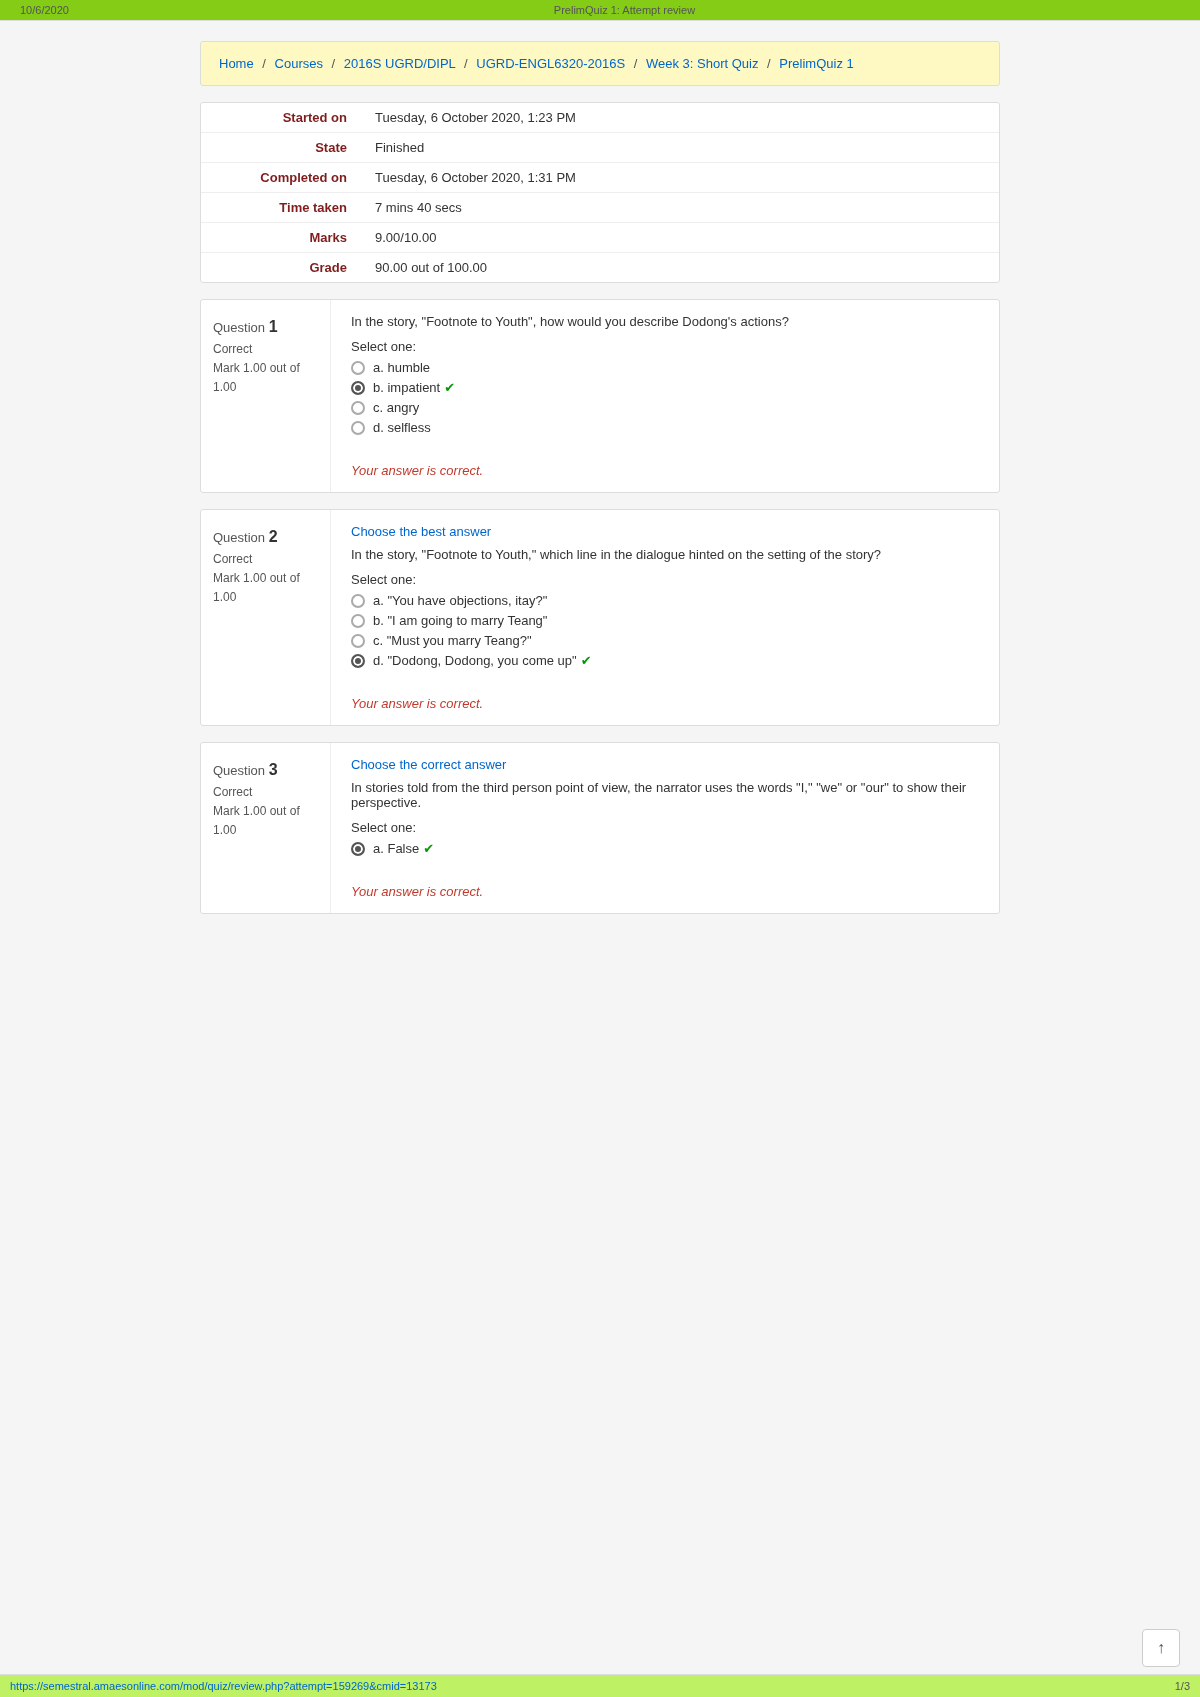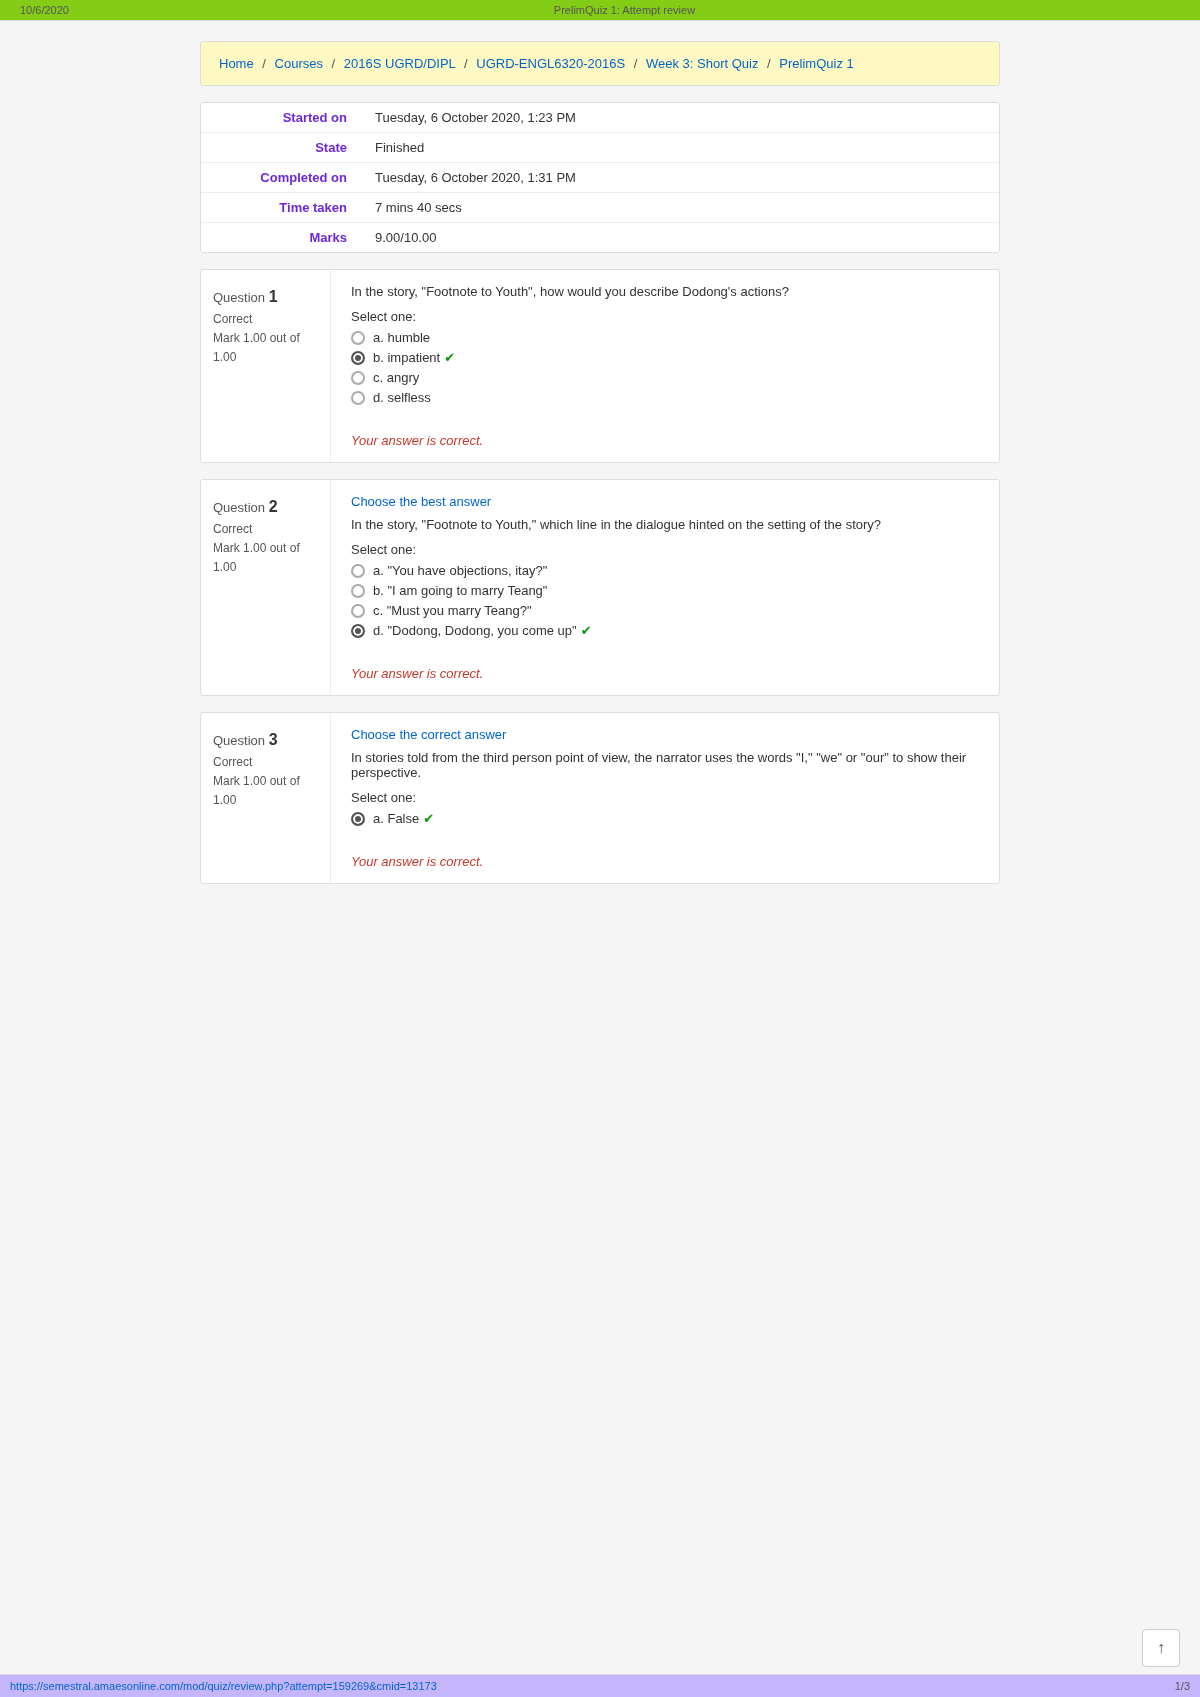--- a/index.html
+++ b/index.html
@@ -55,21 +55,21 @@
     }
     .info-table tr:last-child { border-bottom: none; }
     .info-table td {
       padding: 7px 14px;
       font-size: 13px;
     }
     .info-table td:first-child {
       text-align: right;
       font-weight: bold;
       width: 160px;
-      color: #6d28d9;
+      color: #7f1d1d;
     }
     .info-table td:last-child {
       color: #333;
     }
     .question-block {
       background: #fff;
       border: 1px solid #ddd;
       border-radius: 3px;
       margin-bottom: 16px;
       display: flex;
@@ -150,21 +150,21 @@
       font-size: 13px;
     }
     .correct-answer-text {
       color: #c0392b;
       font-size: 13px;
       margin-top: 28px;
       font-style: italic;
     }
     .footer-bar {
       border-top: 1px solid #ddd;
-      background: #c4b5fd;
+      background: #bef264;
       padding: 5px 10px;
       font-size: 11px;
       color: #0066cc;
       display: flex;
       justify-content: space-between;
       align-items: center;
       position: fixed;
       bottom: 0;
       left: 0;
       right: 0;
@@ -230,20 +230,24 @@
             <td>Completed on</td>
             <td>Tuesday, 6 October 2020, 1:31 PM</td>
           </tr>
           <tr>
             <td>Time taken</td>
             <td>7 mins 40 secs</td>
           </tr>
           <tr>
             <td>Marks</td>
             <td>9.00/10.00</td>
+          </tr>
+          <tr>
+            <td>Grade</td>
+            <td>90.00 out of 100.00</td>
           </tr>
         </tbody>
     </table>
   </div>
 
   <div id="questions-container">
       <div class="question-block">
         <div class="question-sidebar">
       <div class="q-num">Question <strong>1</strong></div>
       <div class="q-status">Correct</div>

